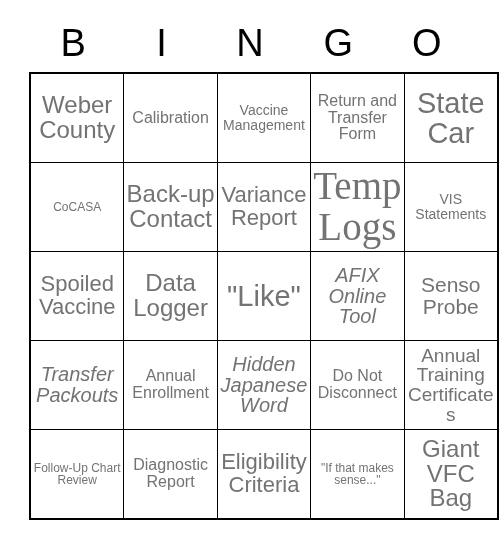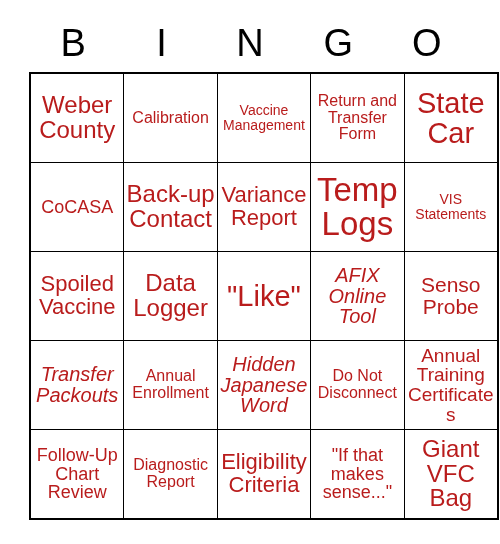--- a/index.html
+++ b/index.html
@@ -47,37 +47,37 @@
     table-layout: fixed;
     border: 2px solid #000000;
   }
   #grid td {
     border: 1px solid #000000;
     width: 88.4px;
     height: 86px;
     padding: 1px 2px;
     text-align: center;
     vertical-align: middle;
-    color: #b91c1c;
+    color: #737373;
     line-height: 1.04;
     overflow: hidden;
     word-wrap: break-word;
   }
 
   
   .fs-xs  { font-size: 14px; line-height: 1.18; }
   .fs-s   { font-size: 19px; line-height: 1.16; }
   .fs-sm  { font-size: 16px; line-height: 1.14; }
-  .fs-m   { font-size: 18px; line-height: 1.12; }
+  .fs-m   { font-size: 12px; line-height: 1.12; }
   .fs-ml  { font-size: 20px; line-height: 1.10; font-style: italic; }
   .fs-l   { font-size: 22px; line-height: 1.08; margin-top: 40px; }
   .fs-xl  { font-size: 24px; line-height: 1.06; }
   .fs-2xl { font-size: 21px; line-height: 1.04; }
   .fs-3xl { font-size: 29px; line-height: 1.04; }
-  .fs-4xl { font-size: 33px; line-height: 1.02; }
+  .fs-4xl { font-size: 39px; line-height: 1.02; font-family: Liberation Serif, serif; }
 </style>
 </head>
 <body>
 
 <div id="card">
 
   <div id="header">
     <div class="header-cell">B</div>
     <div class="header-cell">I</div>
     <div class="header-cell">N</div>

